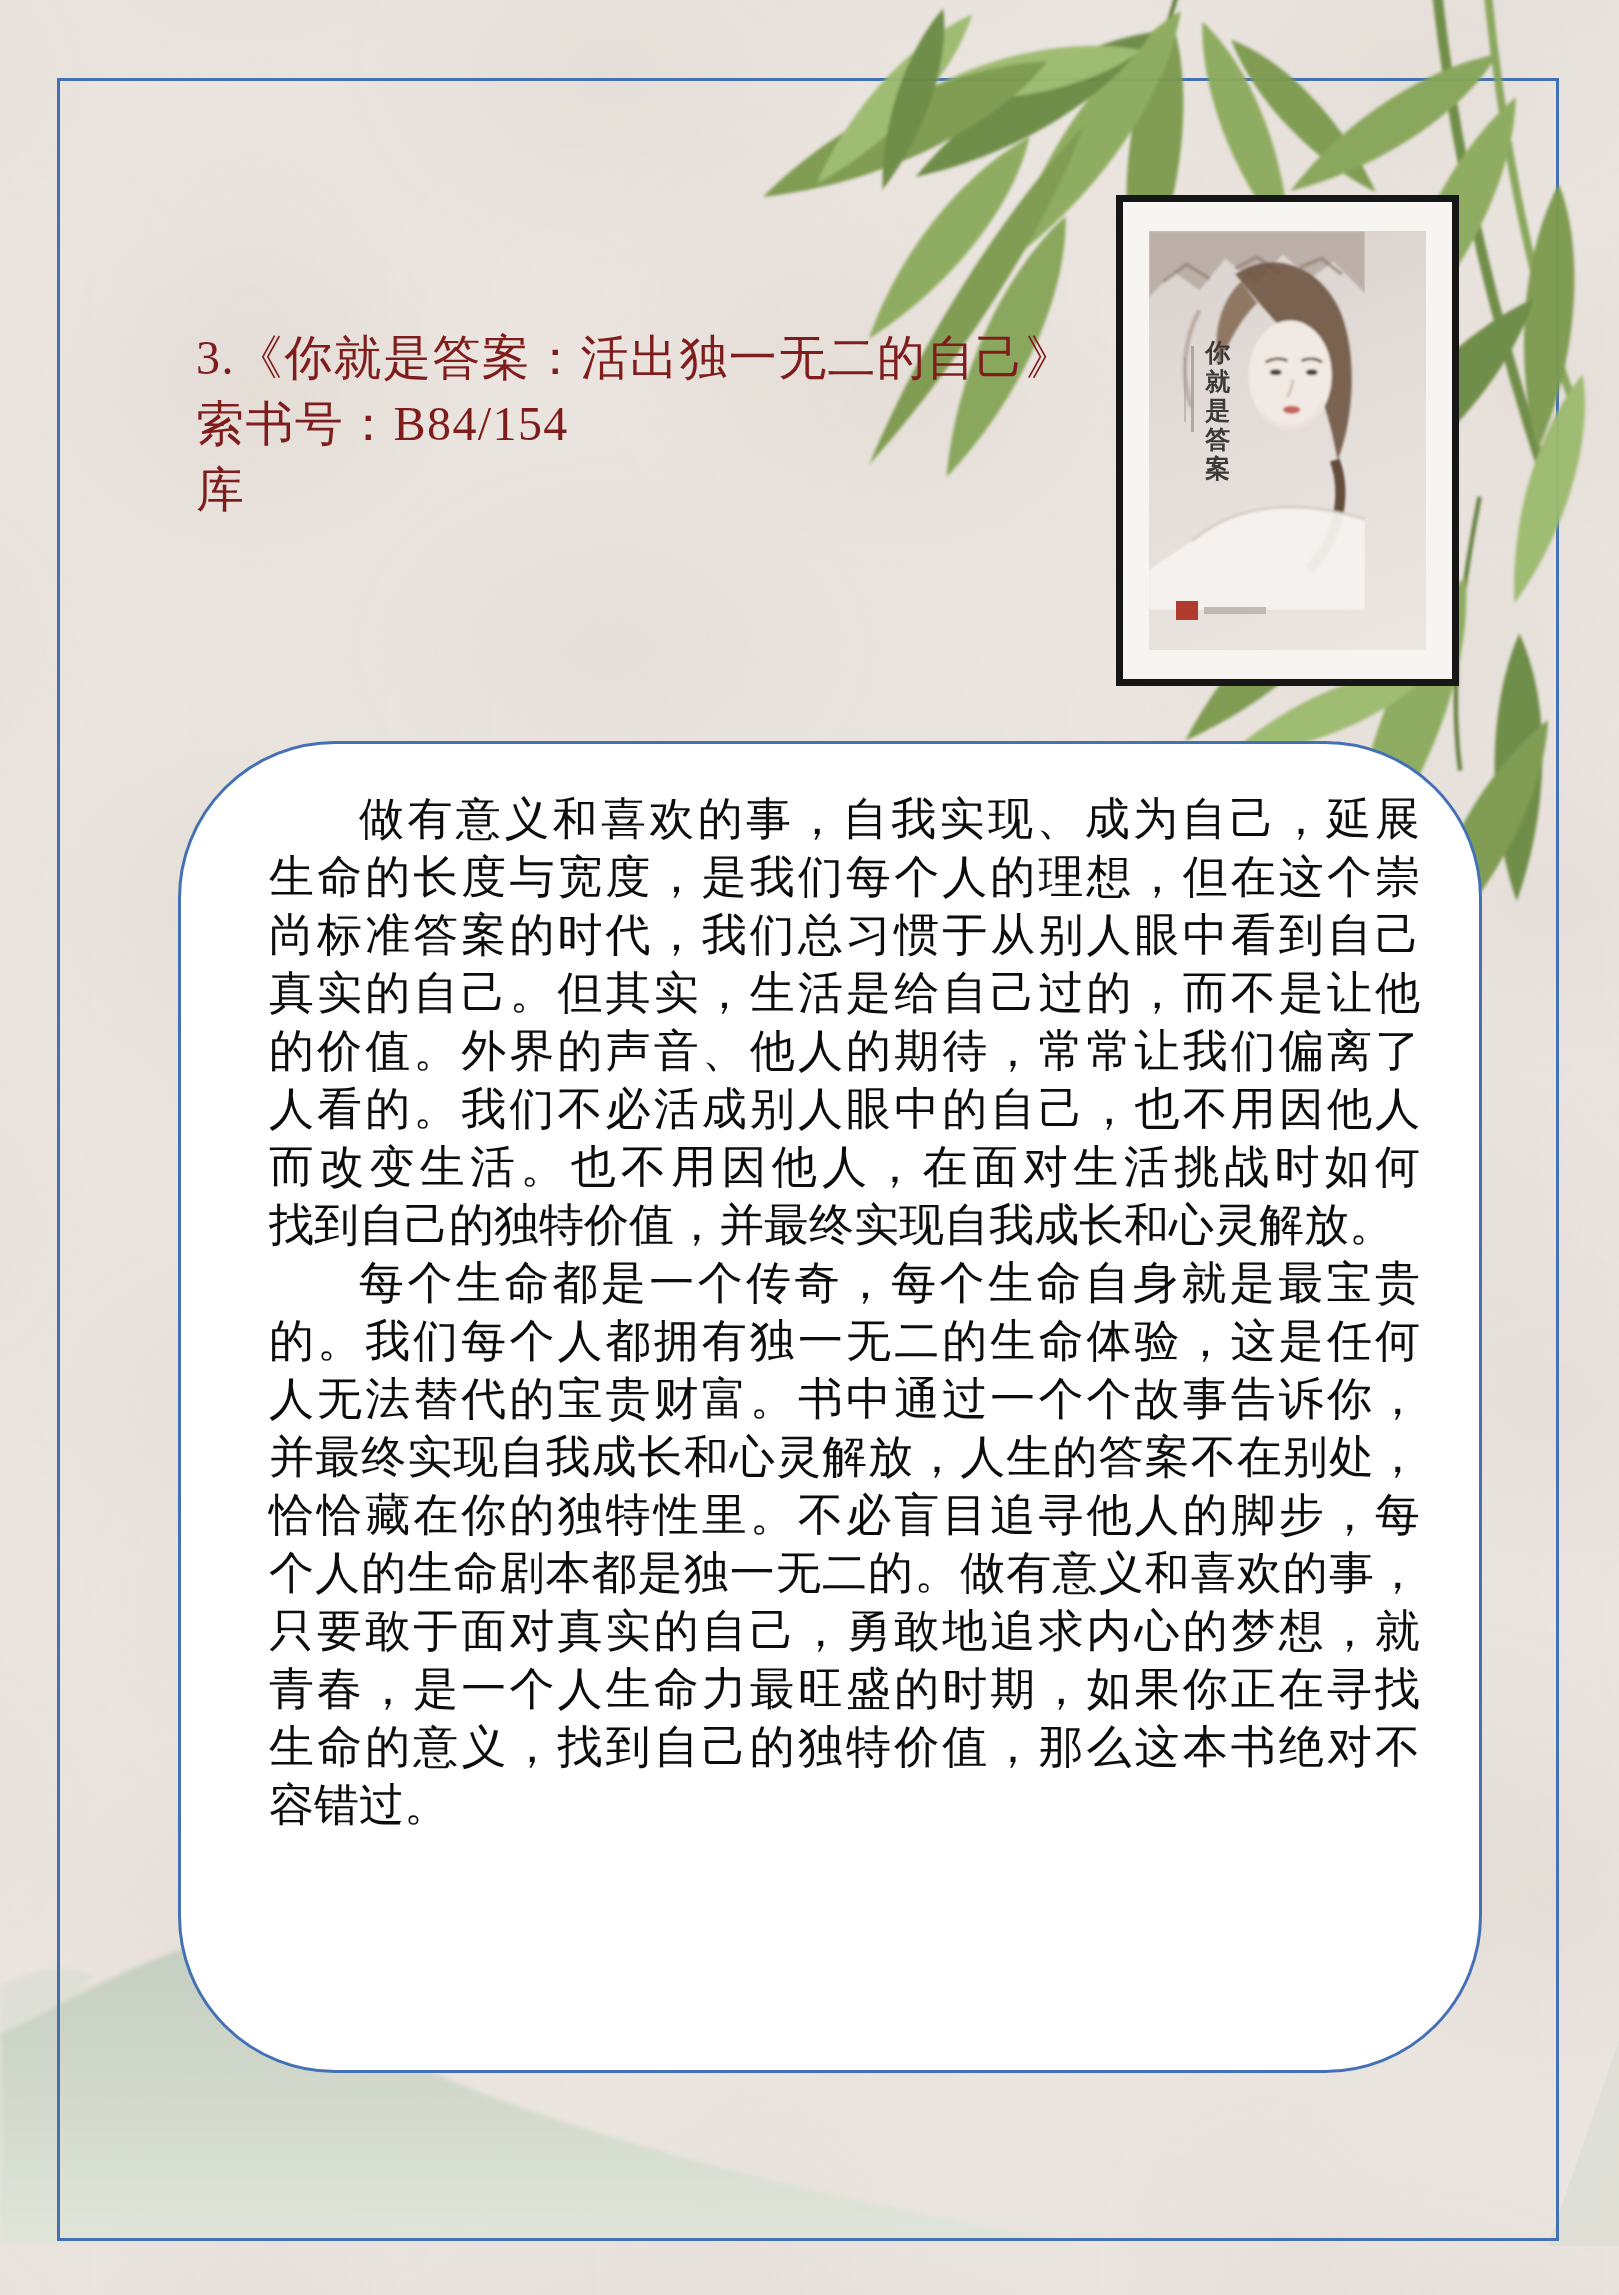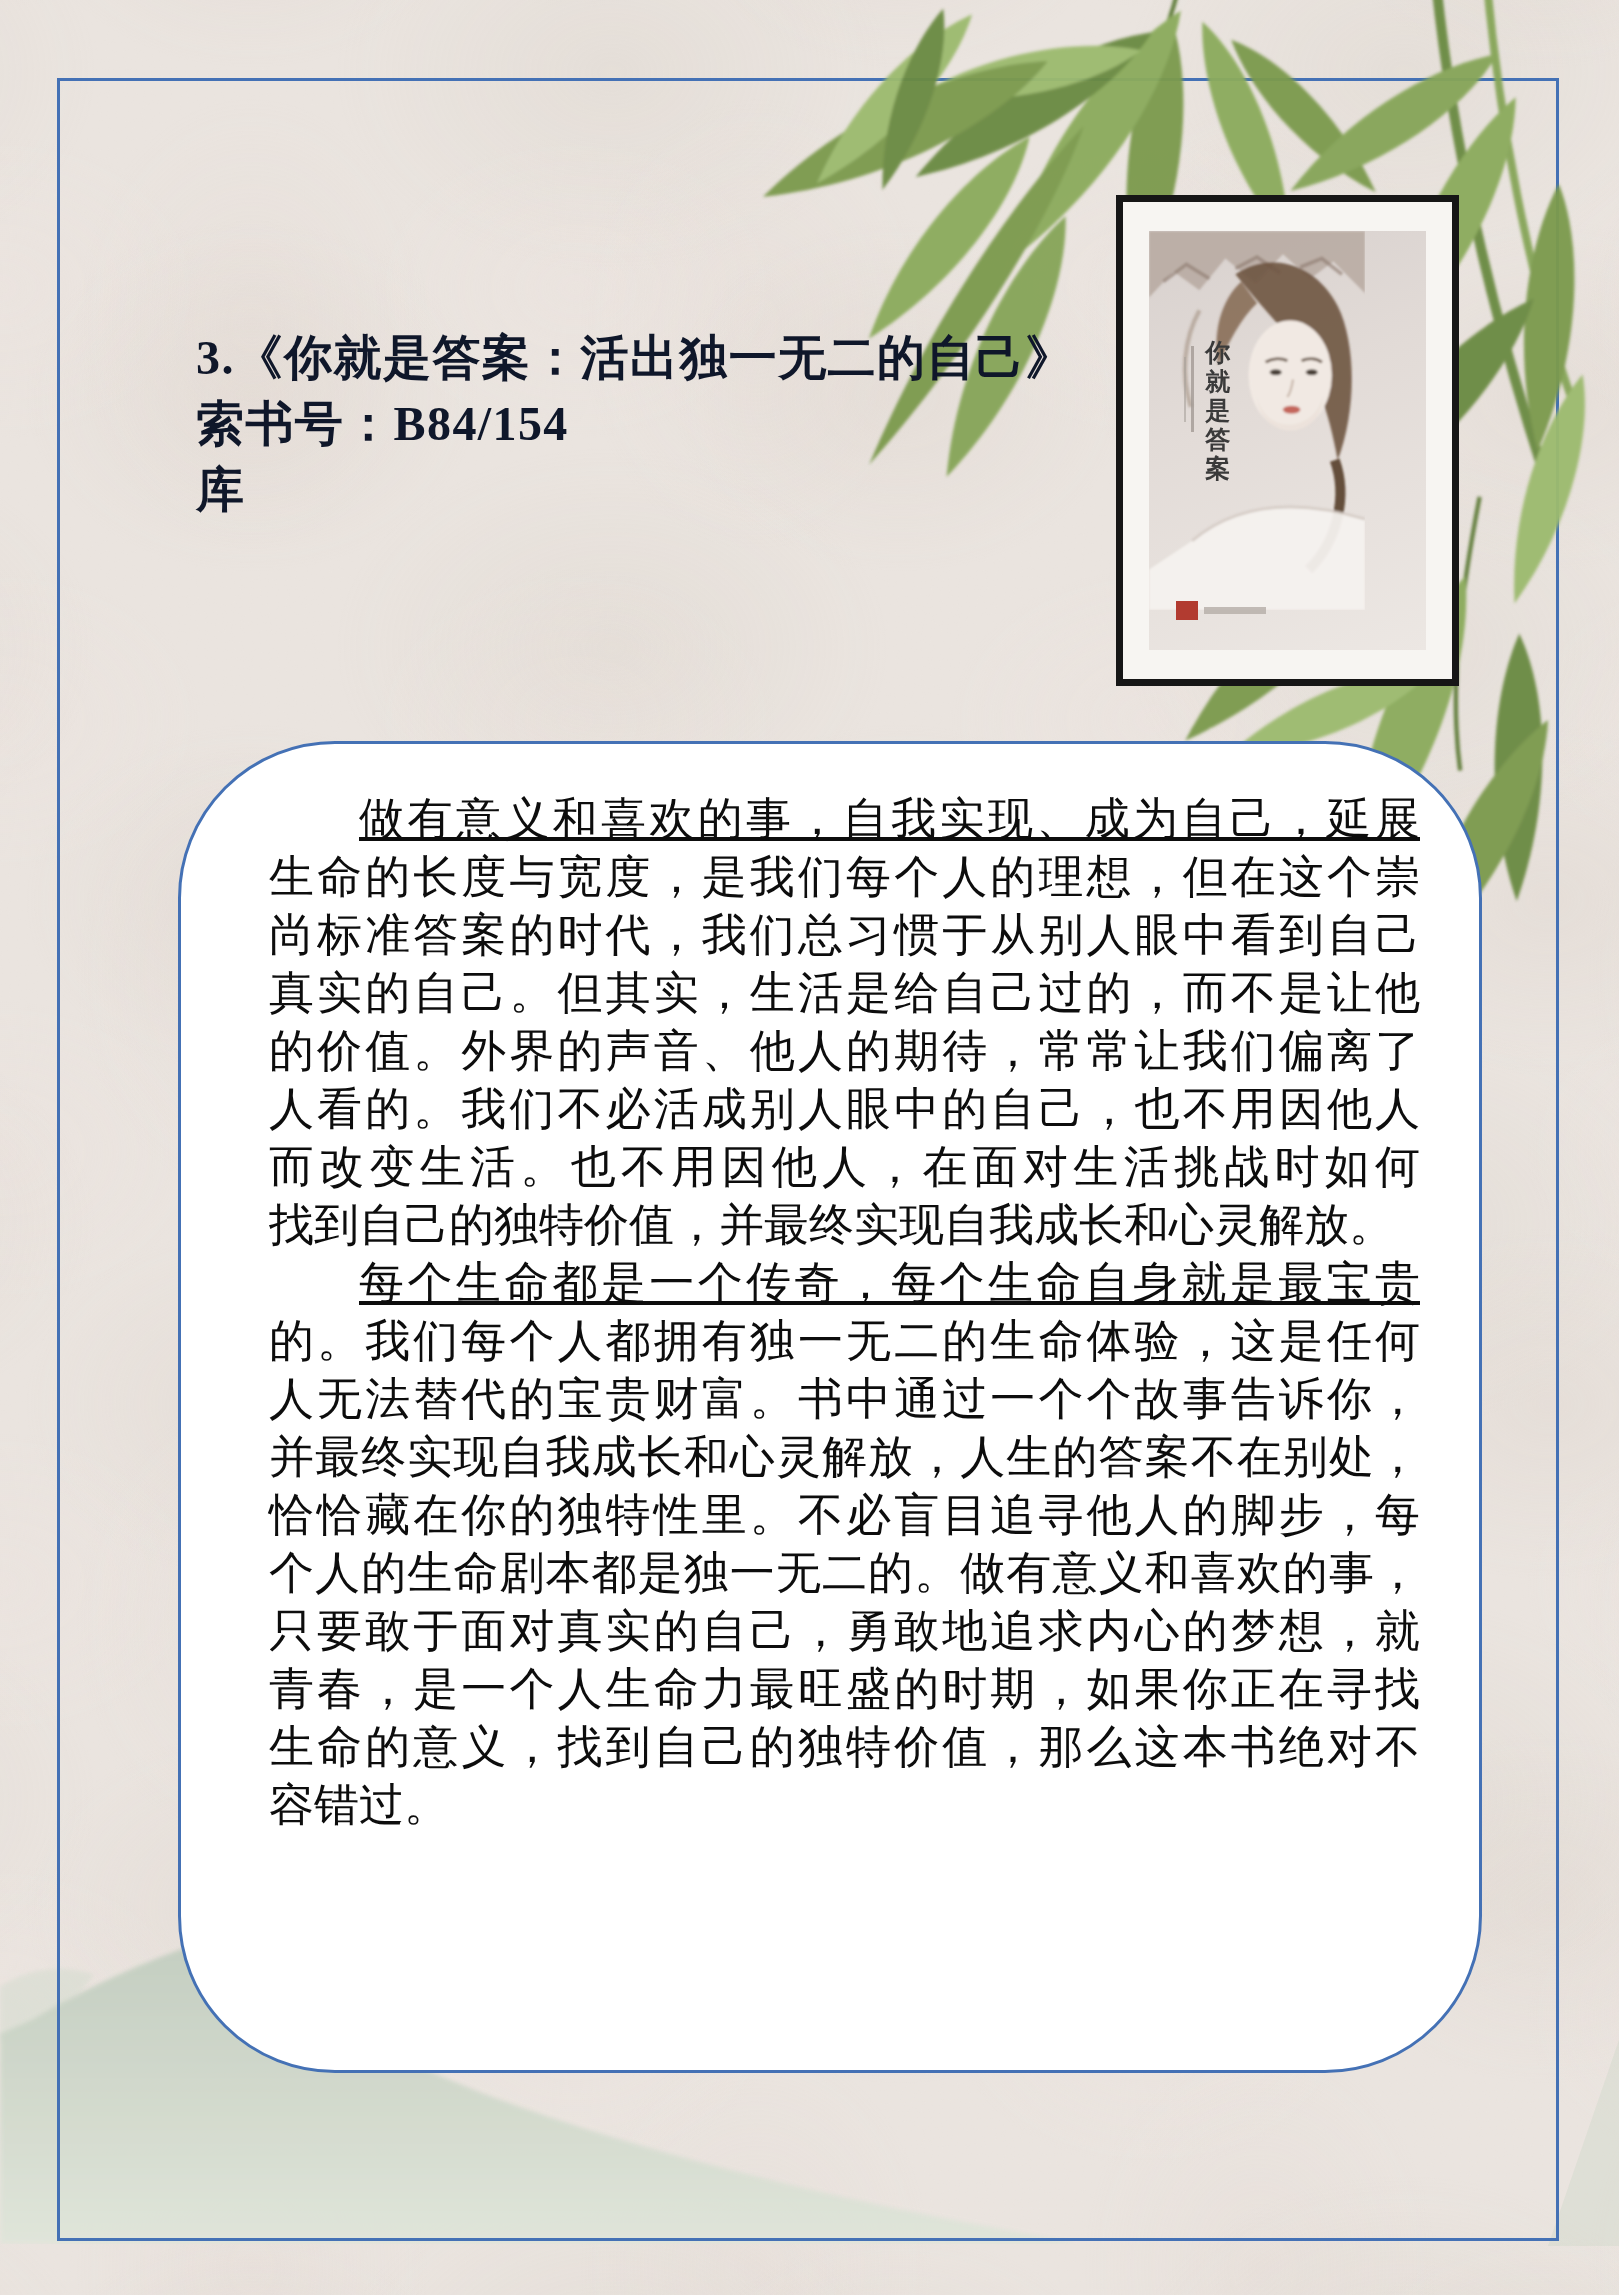--- a/index.html
+++ b/index.html
@@ -23,22 +23,22 @@
     left:57px;top:78px;width:1502px;height:2163px;box-sizing:border-box;
     border:3.6px solid #4471b5;z-index:2;
   }
   
   #hill{left:0;top:1900px;z-index:1;pointer-events:none;}
   #wash{left:1548px;top:2037px;z-index:1;pointer-events:none;}
   
   #bamboo{left:396px;top:0;z-index:3;pointer-events:none;}
   
   .title-block{
-    left:196px;top:325px;z-index:4;color:#0f172a;
-    font-size:48px;line-height:66px;font-weight:700;
+    left:196px;top:325px;z-index:4;color:#7f1d1d;
+    font-size:48px;line-height:66px;font-weight:400;
     letter-spacing:1.4px;white-space:nowrap;
   }
   
   .book-photo{
     left:1116px;top:195px;width:343px;height:491px;box-sizing:border-box;
     background:#161616;padding:7.2px;z-index:4;
   }
   .book-mat{width:100%;height:100%;box-sizing:border-box;background:#f7f5f2;padding:29px 26px;}
   .book-cover{width:100%;height:100%;position:relative;overflow:hidden;
     background:linear-gradient(160deg,#d8d1ce 0%,#e2dbd7 40%,#ece7e3 100%);}
@@ -57,21 +57,21 @@
     left:178px;top:741px;width:1304px;height:1332px;box-sizing:border-box;
     background:#ffffff;border:3.6px solid #4471b5;border-radius:157px;z-index:4;
     overflow:hidden;
   }
   .box-text{
     padding:46px 59px 0 88px;color:#0d0d0d;
     font-size:45px;line-height:58px;
   }
   .text-line{white-space:nowrap;}
   .jline{white-space:normal;text-align:justify;text-align-last:justify;}
-  .first-indent{text-indent:2em;text-decoration:underline;}
+  .first-indent{text-indent:2em;}
 </style>
 </head>
 <body>
 
 <svg id="texture" class="abs" width="1620" height="2295" viewBox="0 0 2250 3189">
   <filter id="paperNoise">
     <feTurbulence type="fractalNoise" baseFrequency="0.8" numOctaves="2" result="n"></feTurbulence>
     <feColorMatrix in="n" type="matrix" values="0 0 0 0 0.58  0 0 0 0 0.54  0 0 0 0 0.50  0 0 0 0.06 0"></feColorMatrix>
   </filter>
   <rect width="2250" height="3189" filter="url(#paperNoise)"></rect>

